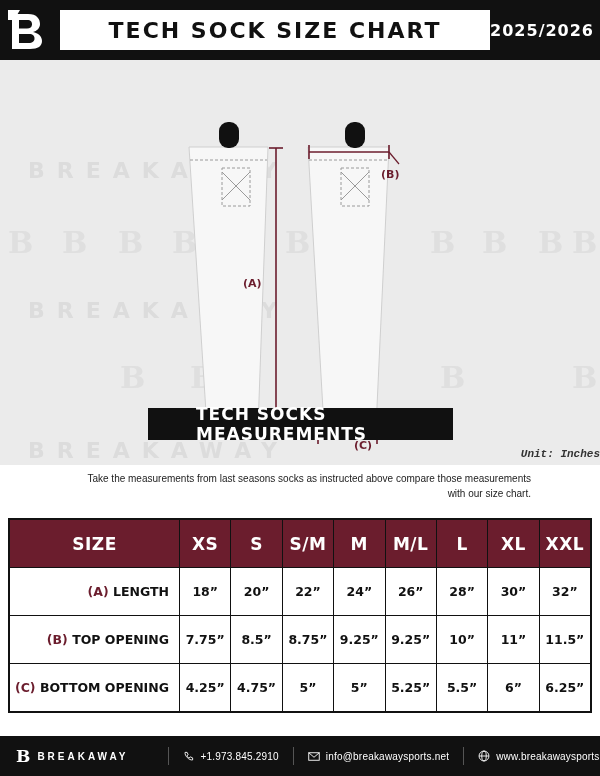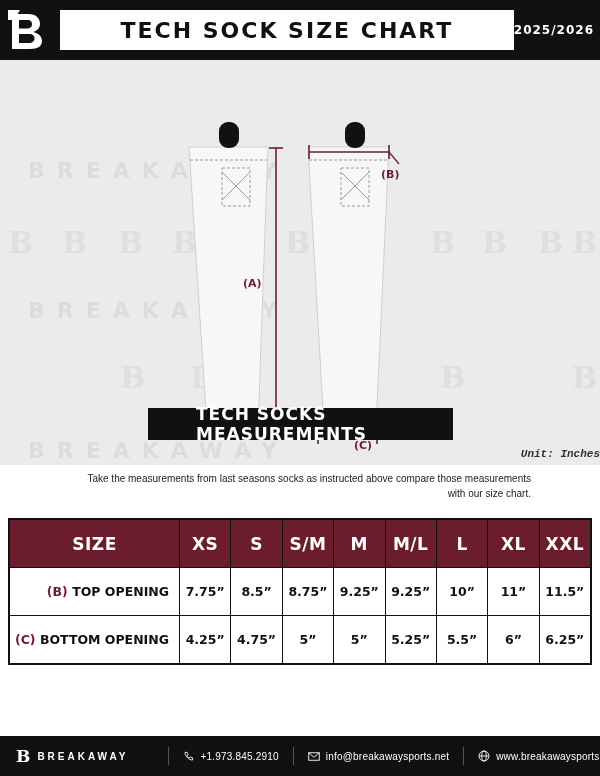--- a/index.html
+++ b/index.html
@@ -41,21 +41,21 @@
   .title-plate span {
     font-size: 22px;
     letter-spacing: 2px;
     font-weight: bold;
     color: #111111;
     font-family: "DejaVu Sans", sans-serif;
   }
   .season {
     flex: 0 0 auto;
     color: #ffffff;
-    font-size: 12px;
+    font-size: 16px;
     font-weight: bold;
     letter-spacing: 1px;
     font-family: "DejaVu Sans", sans-serif;
   }
 
   
   .diagram {
     position: relative;
     height: 405px;
     background: #ebebeb;
@@ -309,20 +309,34 @@
           <th>S</th>
           <th>S/M</th>
           <th>M</th>
           <th>M/L</th>
           <th>L</th>
           <th>XL</th>
           <th>XXL</th>
         </tr>
       </thead>
       <tbody>
+        <tr>
+          <td class="row-head">
+            <span class="tag">(A)</span>
+            <span>LENGTH</span>
+          </td>
+          <td>18”</td>
+          <td>20”</td>
+          <td>22”</td>
+          <td>24”</td>
+          <td>26”</td>
+          <td>28”</td>
+          <td>30”</td>
+          <td>32”</td>
+        </tr>
         <tr>
           <td class="row-head">
             <span class="tag">(B)</span>
             <span>TOP OPENING</span>
           </td>
           <td>7.75”</td>
           <td>8.5”</td>
           <td>8.75”</td>
           <td>9.25”</td>
           <td>9.25”</td>

